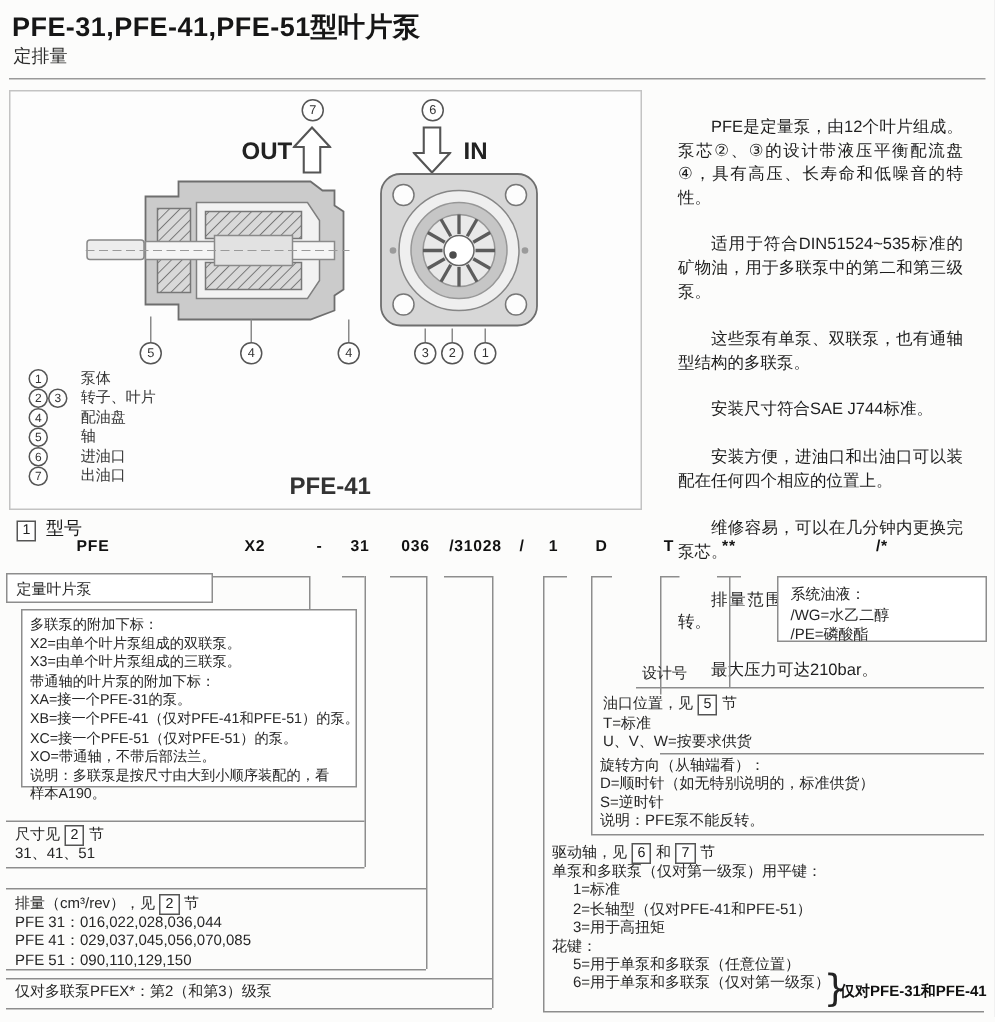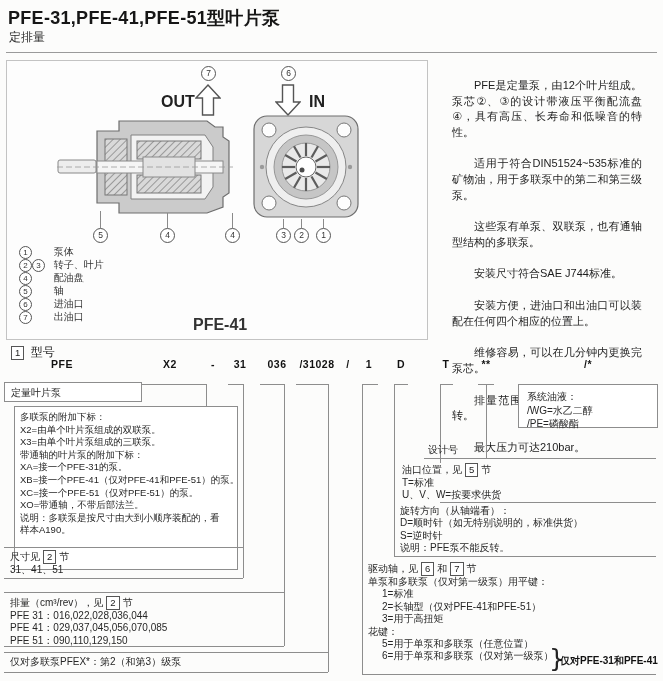--- a/index.html
+++ b/index.html
@@ -32,21 +32,21 @@
   
   .code{position:absolute;left:0;top:356px;width:663px;height:325px;}
   .ci{position:absolute;top:2px;transform:translateX(-50%);font-size:10.5px;font-weight:bold;color:#111;
       white-space:nowrap;letter-spacing:.5px;}
   .hl{position:absolute;height:1px;background:#8d8d8d;}
   .vl{position:absolute;width:1px;background:#8d8d8d;}
   .blk{position:absolute;font-size:10px;line-height:12.4px;color:#262626;white-space:nowrap;}
   .blk .ind{padding-left:14px;}
   .box{position:absolute;border:1px solid #8d8d8d;background:#fff;}
   .pfe-box{left:4px;top:26px;width:138px;height:20px;font-size:10px;color:#262626;padding:3px 6px;box-sizing:border-box;}
-  .x2-box{left:14px;top:50px;width:224px;height:164px;font-size:9.5px;line-height:12.6px;
+  .x2-box{left:14px;top:50px;width:224px;height:119px;font-size:9.5px;line-height:12.6px;
           color:#262626;padding:4px 5px;box-sizing:border-box;white-space:nowrap;}
   .fluid-box{left:518px;top:28px;width:140px;height:44px;font-size:10px;line-height:13.5px;
              color:#262626;padding:5px 8px;box-sizing:border-box;}
   .brace{position:absolute;font-size:25px;font-weight:400;color:#222;line-height:26px;font-family:"DejaVu Sans",sans-serif;}
   .bracenote{position:absolute;font-size:10px;font-weight:bold;color:#111;white-space:nowrap;}
   svg{display:block;}
 </style>
 </head>
 <body>
 

